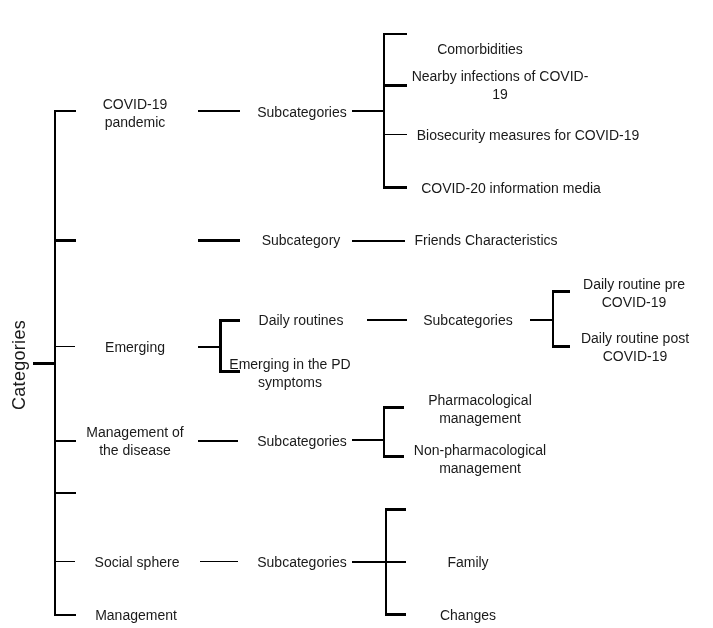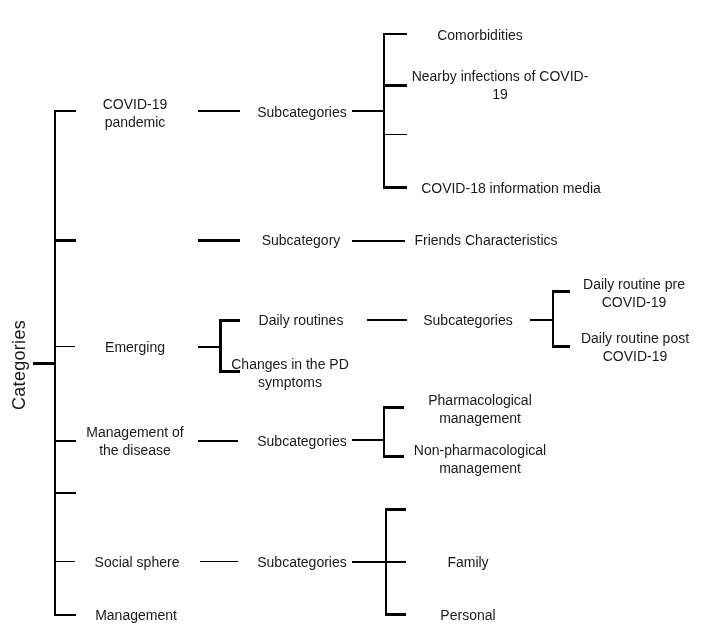--- a/index.html
+++ b/index.html
@@ -32,51 +32,52 @@
 </head>
 <body>
 
 <div class="canvas">
 
   <div class="lbl root" style="left:20px;top:365px">Categories</div>
 
   <div class="lbl" style="left:135px;top:113px">COVID-19
 pandemic</div>
   <div class="lbl" style="left:302px;top:112px">Subcategories</div>
-  <div class="lbl" style="left:480px;top:35px">Comorbidities</div>
+  <div class="lbl" style="left:480px;top:49px">Comorbidities</div>
   <div class="lbl" style="left:500px;top:85px">Nearby infections of COVID-
 19</div>
-  <div class="lbl" style="left:511px;top:188px">COVID-18 information media</div>
+  <div class="lbl" style="left:528px;top:135px">Biosecurity measures for COVID-19</div>
+  <div class="lbl" style="left:511px;top:188px">COVID-20 information media</div>
 
   <div class="lbl" style="left:301px;top:240px">Subcategory</div>
   <div class="lbl" style="left:486px;top:240px">Friends Characteristics</div>
 
   <div class="lbl" style="left:135px;top:347px">Emerging</div>
   <div class="lbl" style="left:301px;top:320px">Daily routines</div>
   <div class="lbl" style="left:468px;top:320px">Subcategories</div>
   <div class="lbl" style="left:634px;top:293px">Daily routine pre
 COVID-19</div>
   <div class="lbl" style="left:635px;top:347px">Daily routine post
 COVID-19</div>
-  <div class="lbl" style="left:290px;top:373px">Changes in the PD
+  <div class="lbl" style="left:290px;top:373px">Emerging in the PD
 symptoms</div>
 
   <div class="lbl" style="left:135px;top:441px">Management of
 the disease</div>
   <div class="lbl" style="left:302px;top:441px">Subcategories</div>
   <div class="lbl" style="left:480px;top:409px">Pharmacological
 management</div>
   <div class="lbl" style="left:480px;top:459px">Non-pharmacological
 management</div>
 
 
   <div class="lbl" style="left:137px;top:562px">Social sphere</div>
   <div class="lbl" style="left:302px;top:562px">Subcategories</div>
   <div class="lbl" style="left:468px;top:562px">Family</div>
-  <div class="lbl" style="left:468px;top:615px">Personal</div>
+  <div class="lbl" style="left:468px;top:615px">Changes</div>
 
   <div class="lbl" style="left:136px;top:615px">Management</div>
 
   <div class="ln" style="left:54px;top:111px;width:2px;height:505px"></div>
   <div class="ln" style="left:33px;top:362px;width:22px;height:3px"></div>
   <div class="ln" style="left:54px;top:110px;width:22px;height:2px"></div>
   <div class="ln" style="left:54px;top:239px;width:22px;height:3px"></div>
   <div class="ln" style="left:55px;top:346px;width:20px;height:1px"></div>
   <div class="ln" style="left:54px;top:440px;width:22px;height:2px"></div>
   <div class="ln" style="left:54px;top:492px;width:22px;height:2px"></div>

